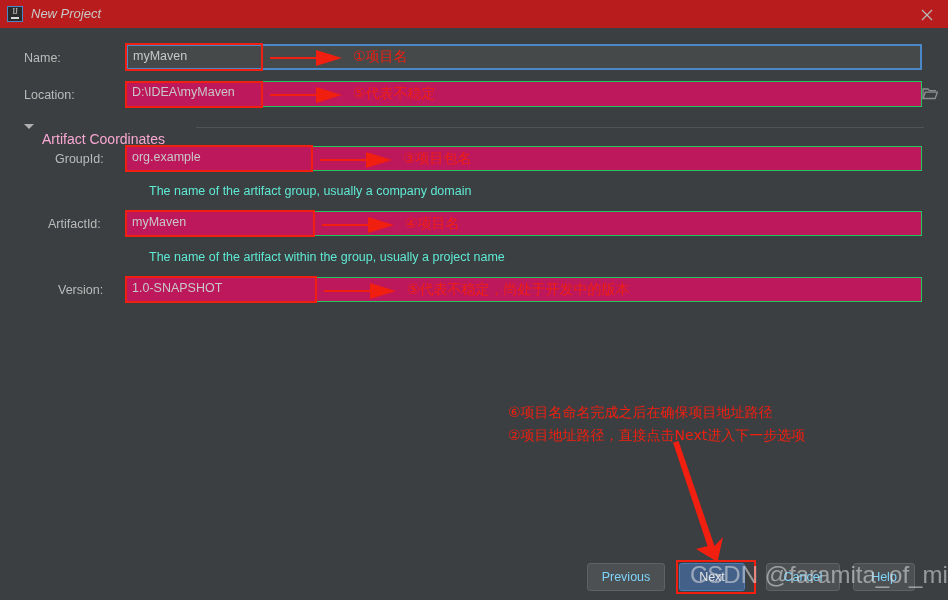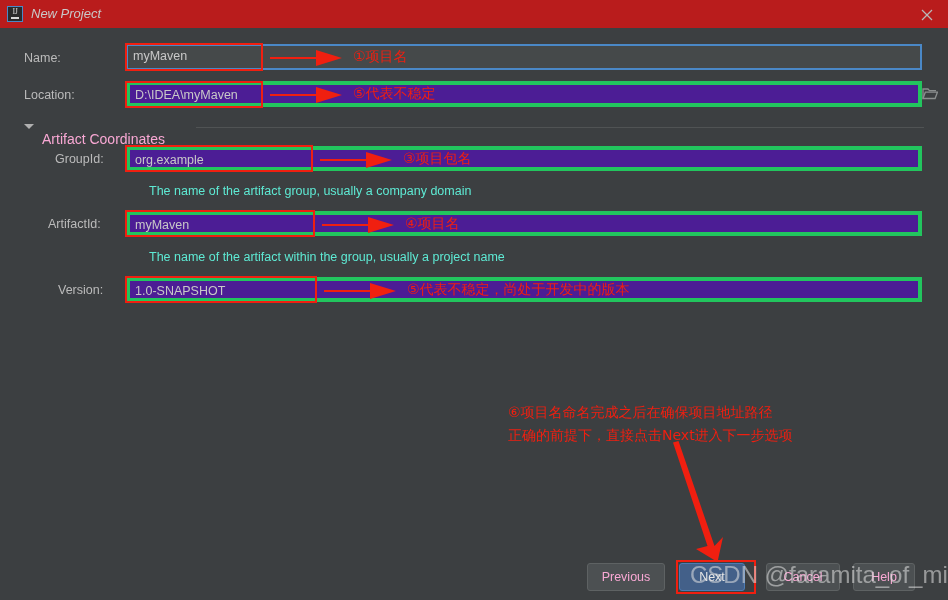--- a/index.html
+++ b/index.html
@@ -69,22 +69,22 @@
   .row-label {
     position: absolute;
     font-size: 12.5px;
     line-height: 16px;
     color: #bbbbbb;
     white-space: nowrap;
   }
   .field {
     position: absolute;
     box-sizing: border-box;
-    background: #4c1d95;
-    border: 4px solid #22c55e;
+    background: #be185d;
+    border: 1px solid #22c55e;
     font-size: 12.5px;
     line-height: 20px;
     color: #c8c8c8;
     padding: 0 5px;
     white-space: nowrap;
     overflow: hidden;
   }
   .field.focused {
     border: 2px solid #4a88c7;
     background: #45494a;
@@ -165,21 +165,21 @@
   }
 
   
   .btn {
     position: absolute;
     box-sizing: border-box;
     height: 28px;
     background: #4c5052;
     border: 1px solid #5e6263;
     border-radius: 3px;
-    color: #f9a8d4;
+    color: #7dd3fc;
     font-size: 12.5px;
     line-height: 26px;
     text-align: center;
     cursor: pointer;
   }
   .btn.primary {
     background: #436089;
     border: 1px solid #4c7cb5;
     color: #e6e6e6;
   }
@@ -267,21 +267,21 @@
 <svg class="arrow-svg" style="left:660px; top:438px;" width="80" height="130">
   <path d="M18.5 3 L54.5 108 L63 99 L57.5 124 L36 111 L47.5 108 L13 4.5 Z" fill="#f01f10"></path>
 </svg>
 
 <div class="annot" style="left:353px; top:46px;">①项目名</div>
 <div class="annot" style="left:353px; top:83px;">⑤代表不稳定</div>
 <div class="annot" style="left:403px; top:148px;">③项目包名</div>
 <div class="annot" style="left:405px; top:213px;">④项目名</div>
 <div class="annot" style="left:407px; top:279px;">⑤代表不稳定，尚处于开发中的版本</div>
 <div class="annot block" style="left:508px; top:401px;">⑥项目名命名完成之后在确保项目地址路径</div>
-<div class="annot block" style="left:508px; top:424px;">正确的前提下，直接点击Next进入下一步选项</div>
+<div class="annot block" style="left:508px; top:424px;">②项目地址路径，直接点击Next进入下一步选项</div>
 
 <div class="btn" style="left:587px; top:563px; width:78px;">
   <span>Previous</span>
 </div>
 <div class="btn primary" style="left:679px; top:563px; width:66px;">
   <span>Next</span>
 </div>
 <div class="redbox" style="left:676px; top:560px; width:80px; height:34px;"></div>
 <div class="btn" style="left:766px; top:563px; width:74px;">
   <span>Cancel</span>

